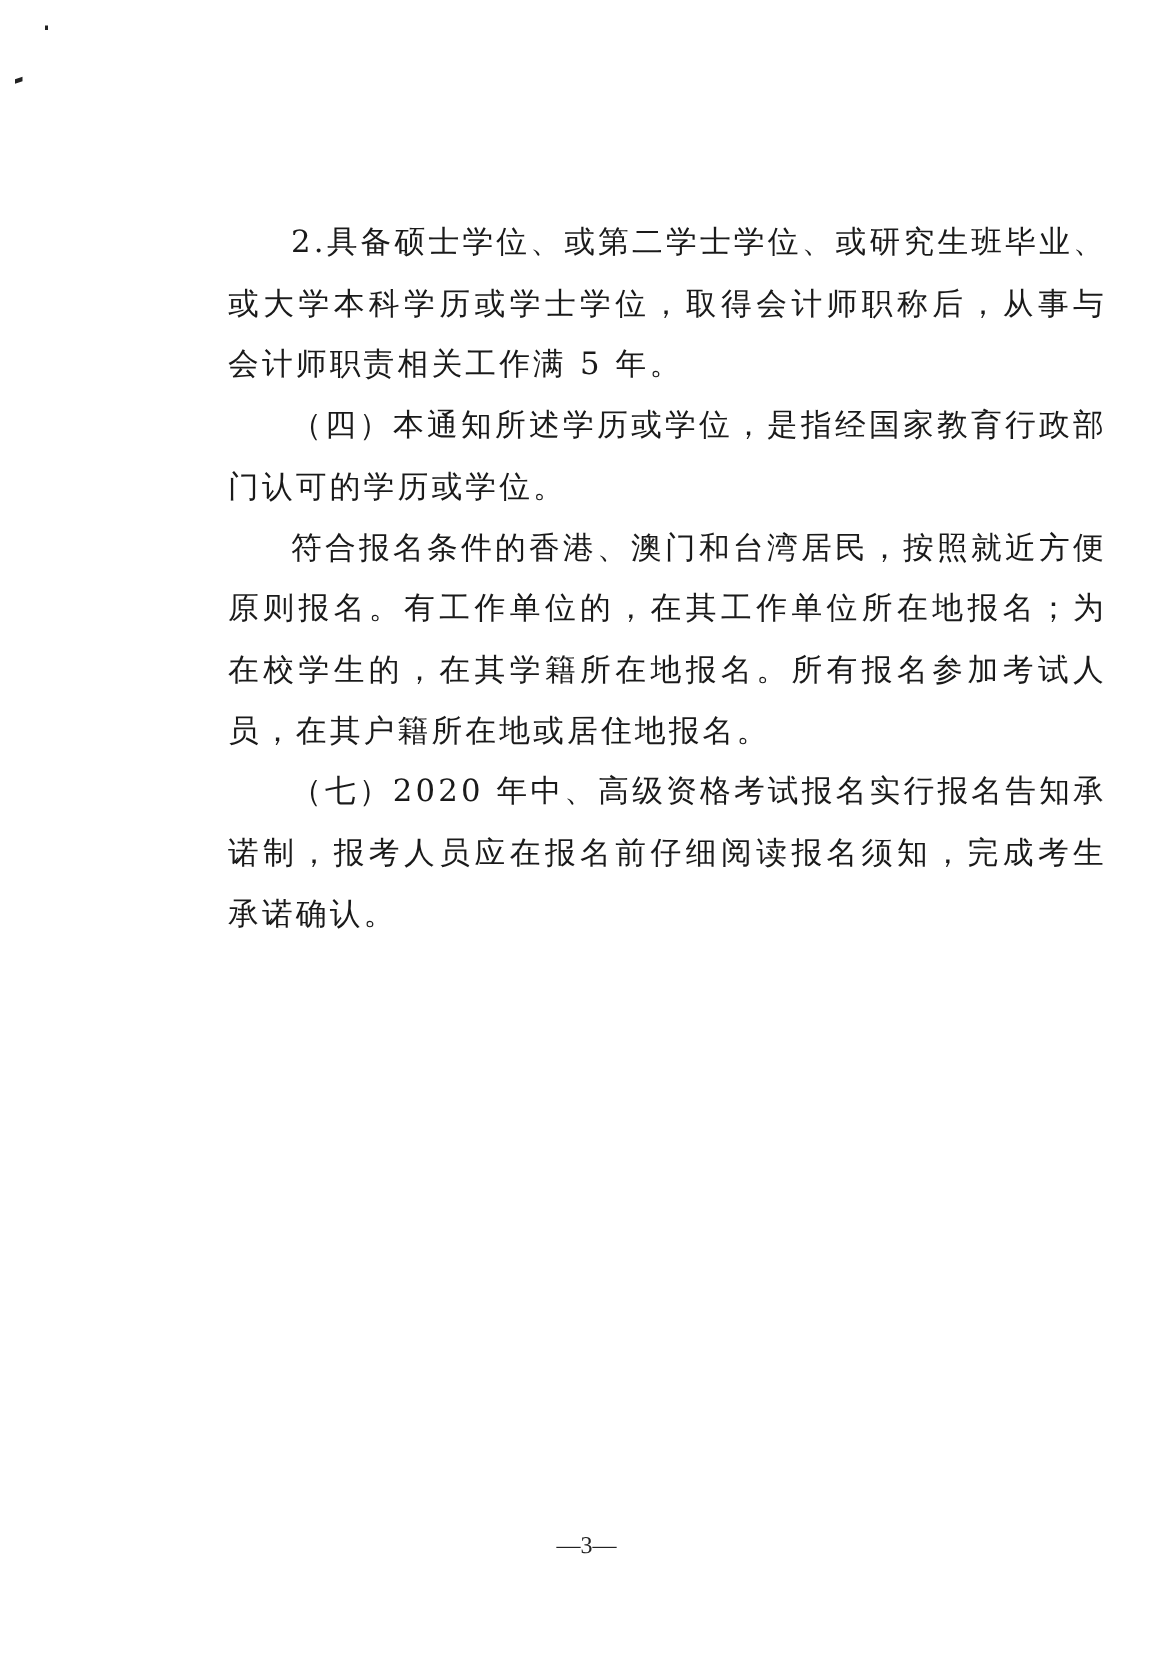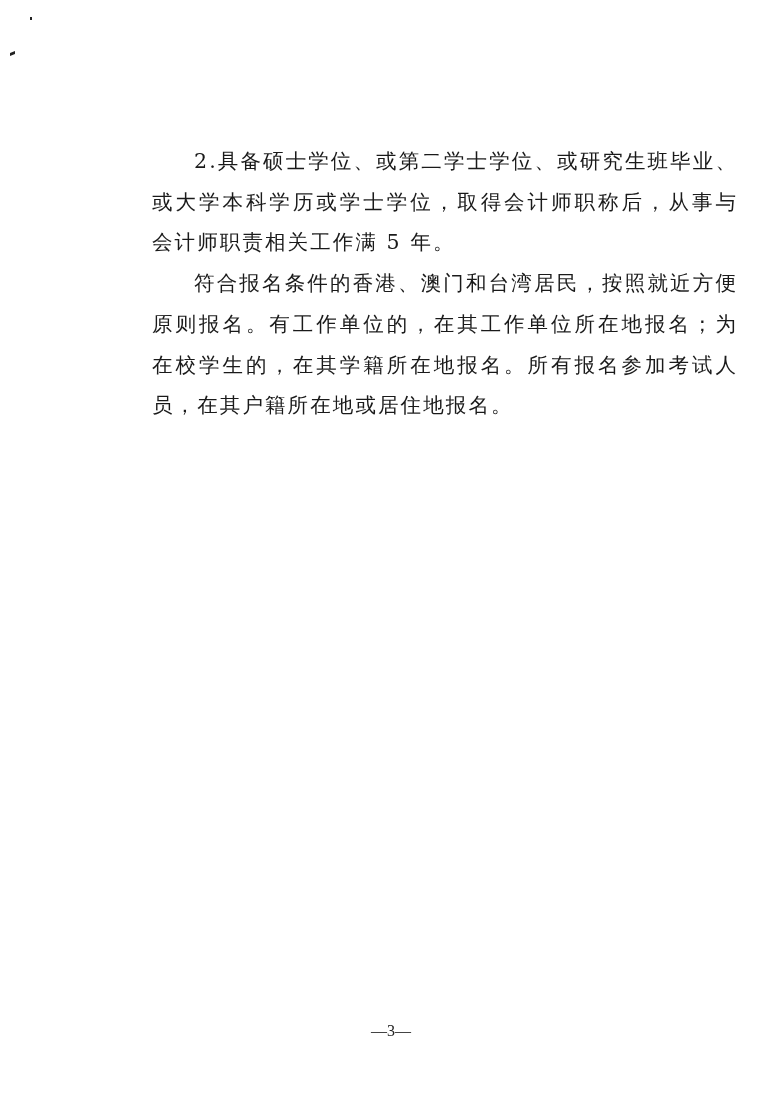--- a/index.html
+++ b/index.html
@@ -15,16 +15,18 @@
               font-size: 16px; font-family: "Liberation Serif", serif; color: #222; }
 </style>
 </head>
 <body>
 
 <div class="mark mark1"></div>
 <div class="mark mark2"></div>
 
 <div class="body-text">
   <p class="para">2.具备硕士学位、或第二学士学位、或研究生班毕业、或大学本科学历或学士学位，取得会计师职称后，从事与会计师职责相关工作满 5 年。</p>
+  <p class="para">（四）本通知所述学历或学位，是指经国家教育行政部门认可的学历或学位。</p>
   <p class="para">符合报名条件的香港、澳门和台湾居民，按照就近方便原则报名。有工作单位的，在其工作单位所在地报名；为在校学生的，在其学籍所在地报名。所有报名参加考试人员，在其户籍所在地或居住地报名。</p>
+  <p class="para">（七）2020 年中、高级资格考试报名实行报名告知承诺制，报考人员应在报名前仔细阅读报名须知，完成考生承诺确认。</p>
 </div>
 
 <div class="page-num">—3—</div>
 
 </body></html>

